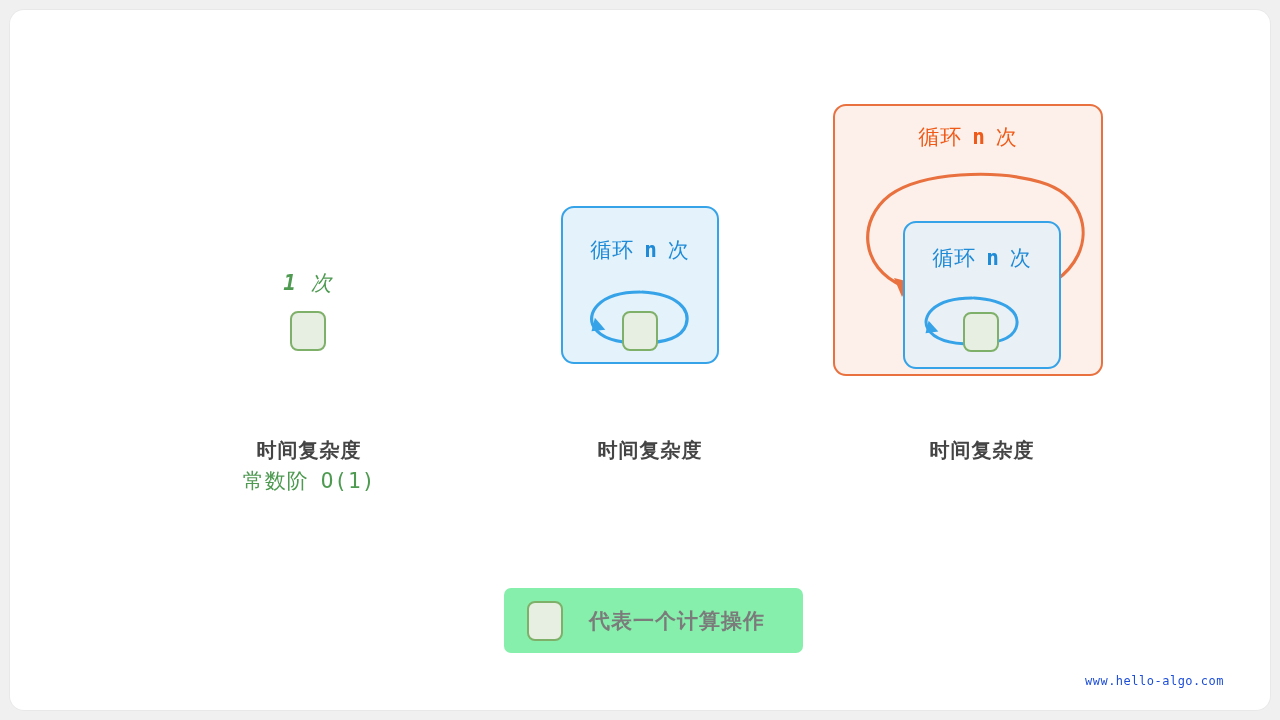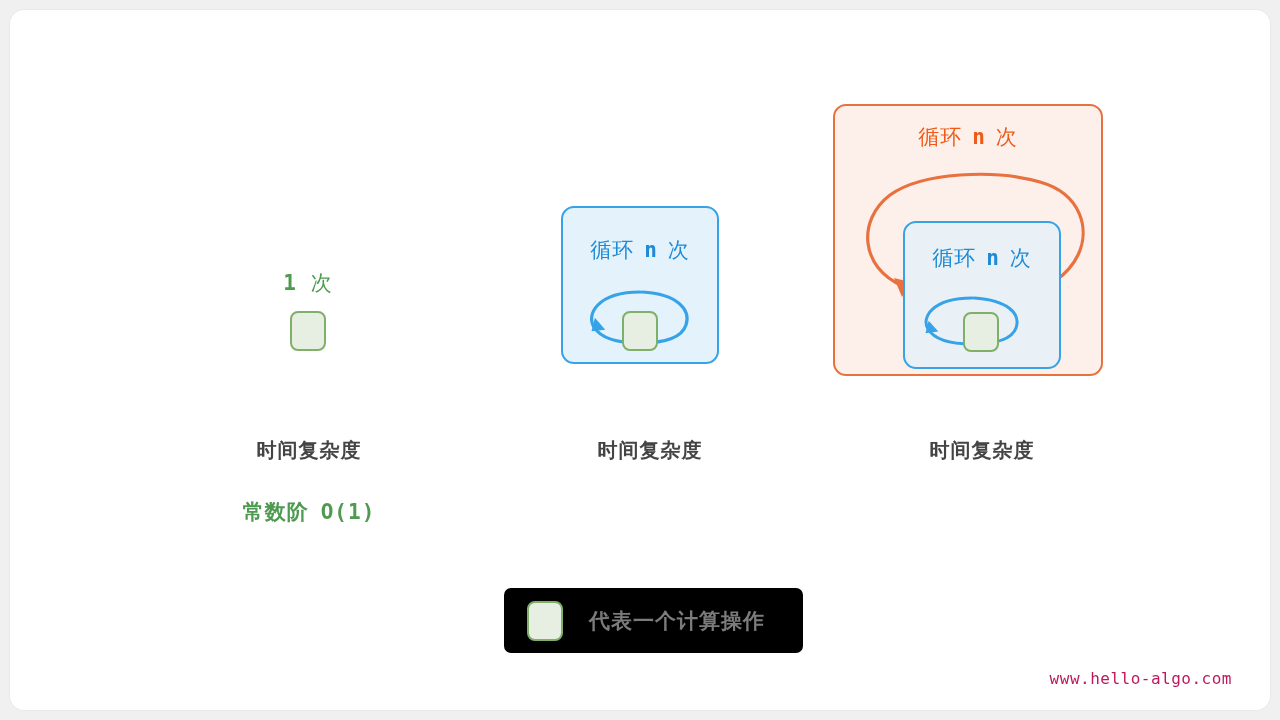--- a/index.html
+++ b/index.html
@@ -80,23 +80,23 @@
   .caption .title {
     display: block;
     font-family: Liberation Mono, monospace;
     font-weight: bold;
     font-size: 20px;
     color: #444444;
     letter-spacing: 1px;
   }
   .caption .value {
     display: block;
-    margin-top: 34px;
+    margin-top: 3px;
     font-size: 21px;
-    font-weight: bold;
+    font-weight: normal;
     letter-spacing: 1px;
   }
   .caption .value .cjk {
     font-family: "DejaVu Sans", sans-serif;
   }
   .caption .value .mono {
     font-family: "DejaVu Sans Mono", "Liberation Mono", monospace;
   }
   .caption .value sup {
     font-size: 0.68em;
@@ -104,21 +104,21 @@
     line-height: 0;
   }
 
   
   .legend {
     position: absolute;
     left: 494px;
     top: 578px;
     width: 299px;
     height: 65px;
-    background: #000000;
+    background: #86efac;
     border-radius: 7px;
     display: flex;
     align-items: center;
     padding-left: 23px;
     box-sizing: border-box;
   }
   .legend .swatch {
     position: relative;
     width: 36px;
     height: 40px;
@@ -132,43 +132,43 @@
     margin-left: 26px;
     font-family: "DejaVu Sans", sans-serif;
     font-weight: bold;
     font-size: 21px;
     color: #7b7b7b;
     letter-spacing: 1px;
   }
 
   .watermark {
     position: absolute;
-    right: 38px;
+    right: 46px;
     bottom: 22px;
     font-family: "DejaVu Sans Mono", "Liberation Mono", monospace;
-    font-size: 16px;
-    color: #be185d;
+    font-size: 12px;
+    color: #1d4ed8;
     letter-spacing: 0.5px;
   }
 
   svg.arrow-layer {
     position: absolute;
     left: 0;
     top: 0;
     overflow: visible;
     pointer-events: none;
   }
 </style>
 </head>
 <body>
 
 <div class="canvas">
 
   <div class="panel">
-    <div class="count-label" style="left:232px; top:259px; width:132px; text-align:center; color:#4e9a51;">
+    <div class="count-label" style="left:232px; top:259px; width:132px; text-align:center; color:#4e9a51;font-style:italic;">
       <span class="num">1</span>
       <span class="cjk" style="margin-left:7px;">次</span>
     </div>
 
     <div class="op-square" style="left:280px; top:301px;"></div>
 
     <div class="caption" style="left:178px; top:427px; width:242px;">
       <span class="title">时间复杂度</span>
       <span class="value" style="color:#4e9a51;">
         <span class="cjk">常数阶</span><span style="display:inline-block;width:12px;"></span><span class="mono">O(1)</span>

